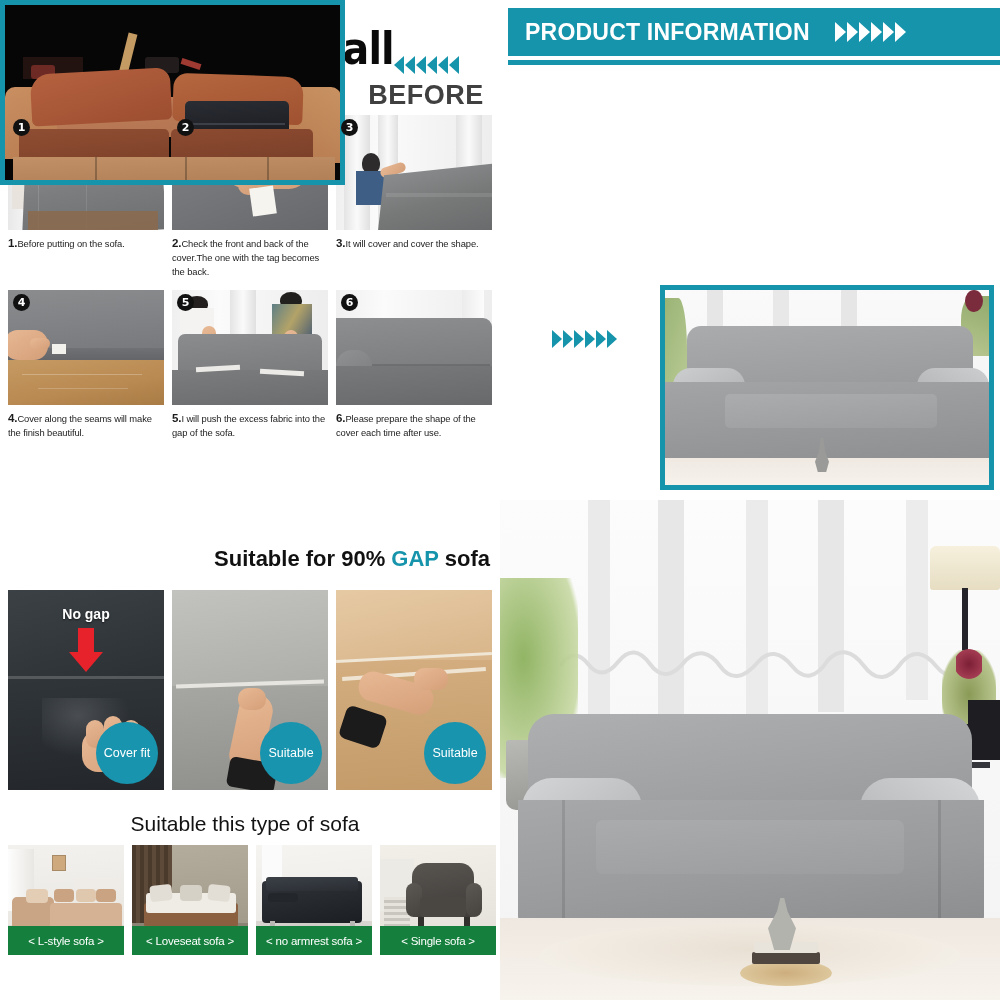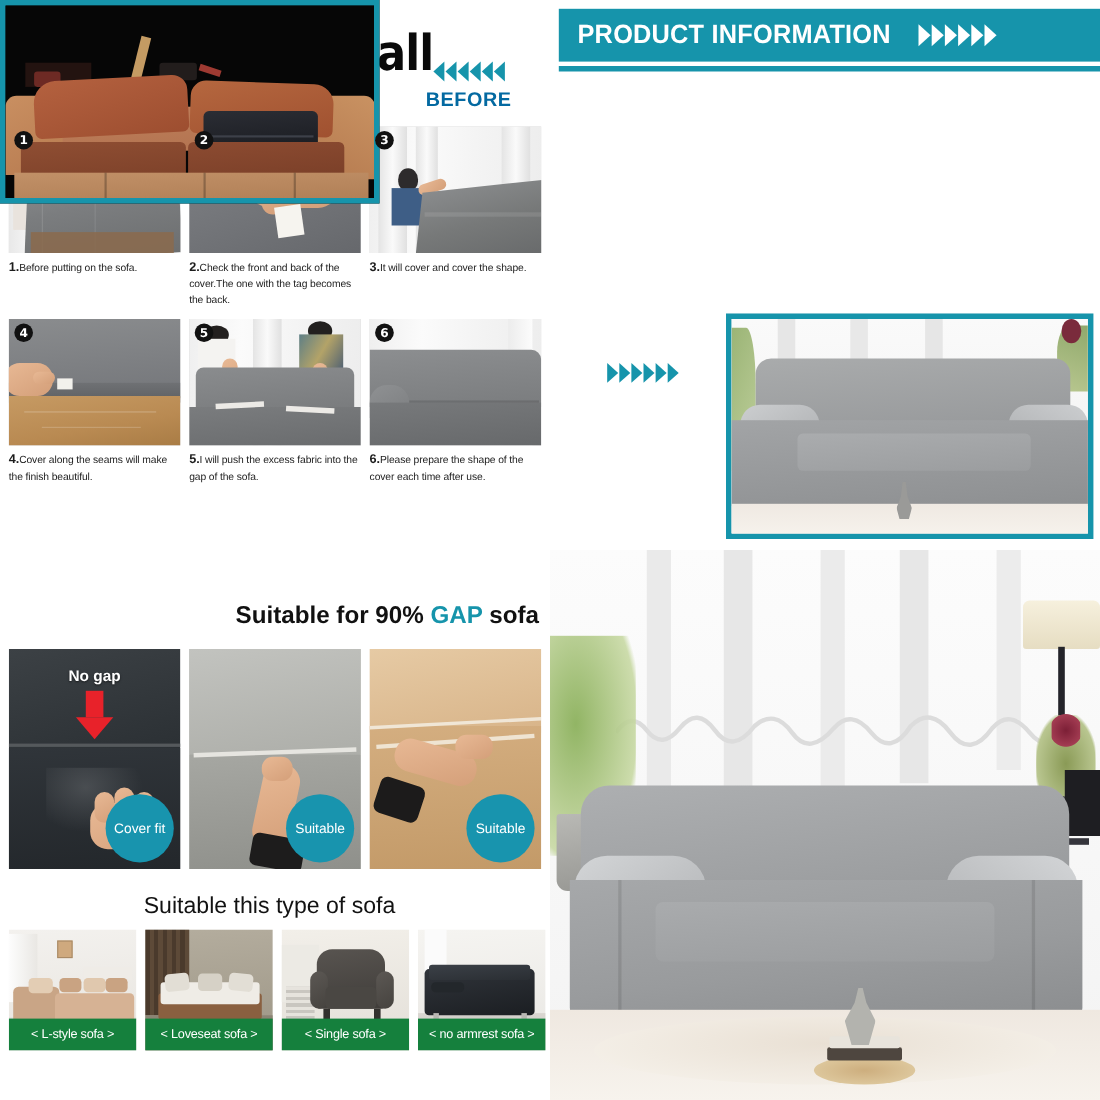--- a/index.html
+++ b/index.html
@@ -85,21 +85,21 @@
   }
   .before-frame {
     position:absolute; left:0; top:0; width:345px; height:185px;
     border:5px solid #1694ab; background:#000; overflow:hidden;
   }
   .before-label {
     position:absolute; left:352px; top:56px; width:148px; text-align:center;
   }
   .before-chevrow { display:flex; justify-content:center; gap:1px; margin-bottom:6px; }
   .ba-text {
-    color:#0369a1; font-size:18px; font-weight:bold; letter-spacing:0.5px;
+    color:#404040; font-size:27px; font-weight:bold; letter-spacing:0.5px;
     font-family:"Liberation Sans", sans-serif;
   }
 
   
   .after-frame {
     position:absolute; left:660px; top:285px; width:334px; height:205px;
     border:5px solid #1694ab; background:#f2f2f2; overflow:hidden;
   }
   .after-label { position:absolute; left:510px; top:330px; width:148px; text-align:center; }
 
@@ -372,53 +372,53 @@
           <div style="position:absolute;left:14px;top:48px;width:90px;height:20px;background:#efece6;border-radius:3px;"></div>
           <div style="position:absolute;left:18px;top:40px;width:22px;height:16px;background:#e2ded5;border-radius:4px;transform:rotate(-6deg);"></div>
           <div style="position:absolute;left:48px;top:40px;width:22px;height:16px;background:#d6d1c6;border-radius:4px;"></div>
           <div style="position:absolute;left:76px;top:40px;width:22px;height:16px;background:#e2ded5;border-radius:4px;transform:rotate(6deg);"></div>
         </div>
         <div class="type-bar">&lt; Loveseat sofa &gt;</div>
       </div>
 
       <div class="type-cell">
         <div class="type-photo">
+          <div style="position:absolute;inset:0;background:linear-gradient(175deg,#f5f4f1,#e9e7e3);"></div>
+          <div style="position:absolute;left:6px;top:0;width:20px;height:56px;background:#fbfbfb;"></div>
+          <div style="position:absolute;left:0;top:76px;width:116px;height:34px;
+            background:radial-gradient(ellipse at 50% 40%,#c9c6c2,#ddd9d4);"></div>
+          <div style="position:absolute;left:6px;top:36px;width:100px;height:42px;
+            background:linear-gradient(170deg,#30343a,#1b1e22);border-radius:4px;"></div>
+          <div style="position:absolute;left:10px;top:32px;width:92px;height:14px;
+            background:linear-gradient(175deg,#3b4047,#2a2e33);border-radius:3px;"></div>
+          <div style="position:absolute;left:12px;top:48px;width:30px;height:9px;background:#23272b;border-radius:4px;"></div>
+          <div style="position:absolute;left:14px;top:76px;width:5px;height:10px;background:#b9b7b3;"></div>
+          <div style="position:absolute;left:94px;top:76px;width:5px;height:10px;background:#b9b7b3;"></div>
+        </div>
+        <div class="type-bar">&lt; no armrest sofa &gt;</div>
+      </div>
+
+      <div class="type-cell">
+        <div class="type-photo">
           <div style="position:absolute;inset:0;background:linear-gradient(175deg,#f2efe9,#e3dfd8);"></div>
           <div style="position:absolute;left:0;top:14px;width:34px;height:52px;background:#eceae4;"></div>
           <div style="position:absolute;left:4px;top:52px;width:26px;height:30px;
             background:repeating-linear-gradient(0deg,#c9c6c0 0 3px,#e6e3dd 3px 6px);"></div>
           <div style="position:absolute;left:0;top:84px;width:116px;height:26px;background:#ddd9d2;"></div>
           <div style="position:absolute;left:32px;top:18px;width:62px;height:54px;
             background:linear-gradient(170deg,#585450,#403d3a);border-radius:14px 14px 3px 3px;"></div>
           <div style="position:absolute;left:26px;top:38px;width:16px;height:34px;
             background:linear-gradient(150deg,#5c5854,#46433f);border-radius:8px;"></div>
           <div style="position:absolute;left:86px;top:38px;width:16px;height:34px;
             background:linear-gradient(150deg,#5c5854,#46433f);border-radius:8px;"></div>
           <div style="position:absolute;left:40px;top:52px;width:46px;height:20px;background:#4a4743;border-radius:4px;"></div>
           <div style="position:absolute;left:38px;top:72px;width:6px;height:14px;background:#32302d;"></div>
           <div style="position:absolute;left:84px;top:72px;width:6px;height:14px;background:#32302d;"></div>
         </div>
         <div class="type-bar">&lt; Single sofa &gt;</div>
-      </div>
-
-      <div class="type-cell">
-        <div class="type-photo">
-          <div style="position:absolute;inset:0;background:linear-gradient(175deg,#f5f4f1,#e9e7e3);"></div>
-          <div style="position:absolute;left:6px;top:0;width:20px;height:56px;background:#fbfbfb;"></div>
-          <div style="position:absolute;left:0;top:76px;width:116px;height:34px;
-            background:radial-gradient(ellipse at 50% 40%,#c9c6c2,#ddd9d4);"></div>
-          <div style="position:absolute;left:6px;top:36px;width:100px;height:42px;
-            background:linear-gradient(170deg,#30343a,#1b1e22);border-radius:4px;"></div>
-          <div style="position:absolute;left:10px;top:32px;width:92px;height:14px;
-            background:linear-gradient(175deg,#3b4047,#2a2e33);border-radius:3px;"></div>
-          <div style="position:absolute;left:12px;top:48px;width:30px;height:9px;background:#23272b;border-radius:4px;"></div>
-          <div style="position:absolute;left:14px;top:76px;width:5px;height:10px;background:#b9b7b3;"></div>
-          <div style="position:absolute;left:94px;top:76px;width:5px;height:10px;background:#b9b7b3;"></div>
-        </div>
-        <div class="type-bar">&lt; no armrest sofa &gt;</div>
       </div>
     </div>
   </div>
 
   <div class="right-col">
 
     <div class="pi-bar">
       <div class="pi-title">PRODUCT INFORMATION</div>
       <div class="pi-chevrons">
         <span class="chev"></span>

